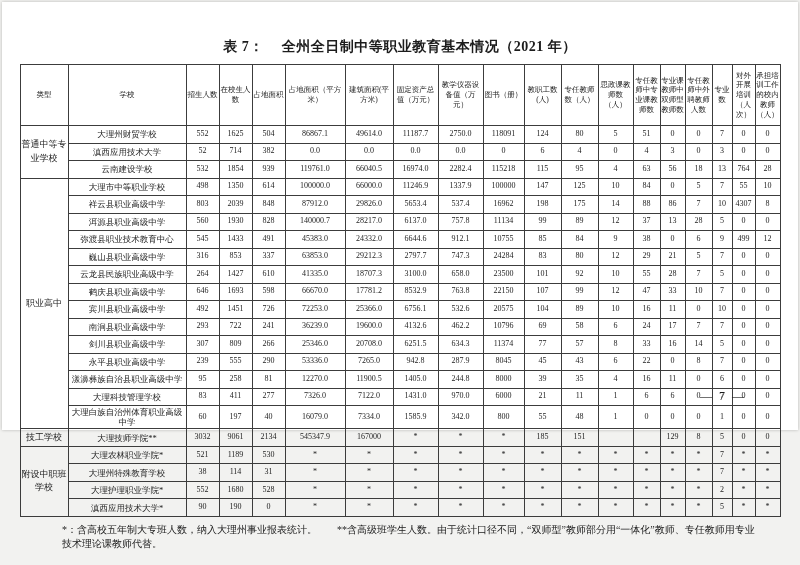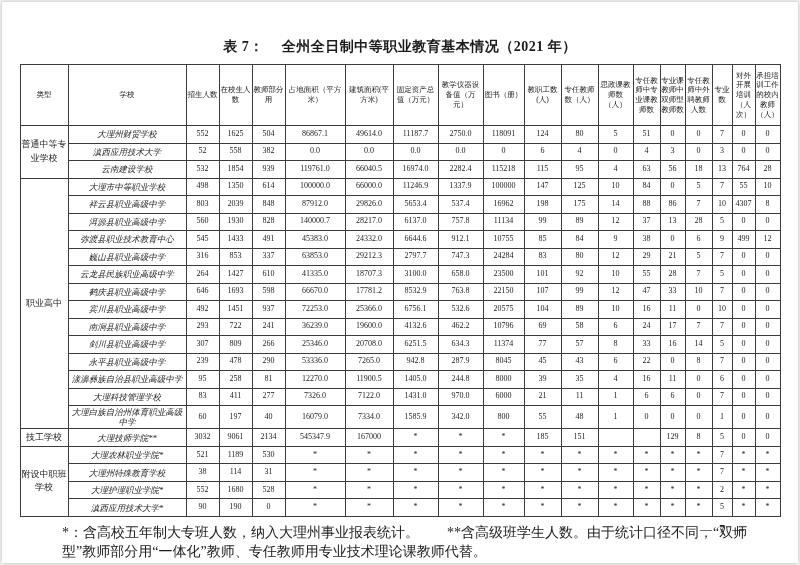--- a/index.html
+++ b/index.html
@@ -5,21 +5,21 @@
   html,body{margin:0;padding:0;}
   body{
     width:800px;height:565px;
     background:#f2f2f0;
     font-family:"Liberation Serif","DejaVu Serif",serif;
     color:#1c1c1c;
     overflow:hidden;
   }
   .page{
     position:relative;
-    width:796px;height:561px;
+    width:796px;height:428px;
     margin:2px;
     background:#ffffff;
     box-shadow:0 0 3px rgba(0,0,0,.25);
   }
   .doc-title{
     text-align:center;
     padding-top:36px;
     font-size:14px;
     font-weight:bold;
     letter-spacing:.5px;
@@ -48,30 +48,29 @@
   }
   td.type-cell{
     font-size:9px;
     line-height:1.5;
     padding:0 2px;
   }
   td.school-cell{
     font-size:8.5px;
     line-height:1.2;
     padding:1px 4px;
-    font-style:italic;
   }
   td.val-cell{
     font-size:8px;
     line-height:1.1;
     height:14.5px;
     font-family:"Liberation Serif","DejaVu Serif",serif;
   }
   .footnote{
-    font-size:14px;
+    font-size:10px;
     margin:6px 42px 0 60px;
     line-height:1.4;
   }
   .page-number{
     position:absolute;
     right:52px;
     bottom:26px;
     font-size:12px;
     letter-spacing:2px;
   }
@@ -106,21 +105,21 @@
         <col style="width: 20px;">
         <col style="width: 23px;">
         <col style="width: 25px;">
       </colgroup>
     <thead>
       <tr id="header-row">
           <th>类型</th>
           <th>学校</th>
           <th>招生人数</th>
           <th>在校生人数</th>
-          <th>教师部分用</th>
+          <th>占地面积</th>
           <th>占地面积（平方米）</th>
           <th>建筑面积(平方米)</th>
           <th>固定资产总值（万元）</th>
           <th>教学仪器设备值（万元）</th>
           <th>图书（册）</th>
           <th>教职工数(人)</th>
           <th>专任教师数（人）</th>
           <th>思政课教师数（人）</th>
           <th>专任教师中专业课教师数</th>
           <th>专业课教师中双师型教师数</th>
@@ -148,21 +147,21 @@
           <td class="val-cell">51</td>
           <td class="val-cell">0</td>
           <td class="val-cell">0</td>
           <td class="val-cell">7</td>
           <td class="val-cell">0</td>
           <td class="val-cell">0</td>
         </tr>
         <tr>
           <td class="school-cell">滇西应用技术大学</td>
           <td class="val-cell">52</td>
-          <td class="val-cell">558</td>
+          <td class="val-cell">714</td>
           <td class="val-cell">382</td>
           <td class="val-cell">0.0</td>
           <td class="val-cell">0.0</td>
           <td class="val-cell">0.0</td>
           <td class="val-cell">0.0</td>
           <td class="val-cell">0</td>
           <td class="val-cell">6</td>
           <td class="val-cell">4</td>
           <td class="val-cell">0</td>
           <td class="val-cell">4</td>
@@ -330,21 +329,21 @@
           <td class="val-cell">33</td>
           <td class="val-cell">10</td>
           <td class="val-cell">7</td>
           <td class="val-cell">0</td>
           <td class="val-cell">0</td>
         </tr>
         <tr>
           <td class="school-cell">宾川县职业高级中学</td>
           <td class="val-cell">492</td>
           <td class="val-cell">1451</td>
-          <td class="val-cell">937</td>
+          <td class="val-cell">726</td>
           <td class="val-cell">72253.0</td>
           <td class="val-cell">25366.0</td>
           <td class="val-cell">6756.1</td>
           <td class="val-cell">532.6</td>
           <td class="val-cell">20575</td>
           <td class="val-cell">104</td>
           <td class="val-cell">89</td>
           <td class="val-cell">10</td>
           <td class="val-cell">16</td>
           <td class="val-cell">11</td>
@@ -389,21 +388,21 @@
           <td class="val-cell">33</td>
           <td class="val-cell">16</td>
           <td class="val-cell">14</td>
           <td class="val-cell">5</td>
           <td class="val-cell">0</td>
           <td class="val-cell">0</td>
         </tr>
         <tr>
           <td class="school-cell">永平县职业高级中学</td>
           <td class="val-cell">239</td>
-          <td class="val-cell">478</td>
+          <td class="val-cell">555</td>
           <td class="val-cell">290</td>
           <td class="val-cell">53336.0</td>
           <td class="val-cell">7265.0</td>
           <td class="val-cell">942.8</td>
           <td class="val-cell">287.9</td>
           <td class="val-cell">8045</td>
           <td class="val-cell">45</td>
           <td class="val-cell">43</td>
           <td class="val-cell">6</td>
           <td class="val-cell">22</td>

